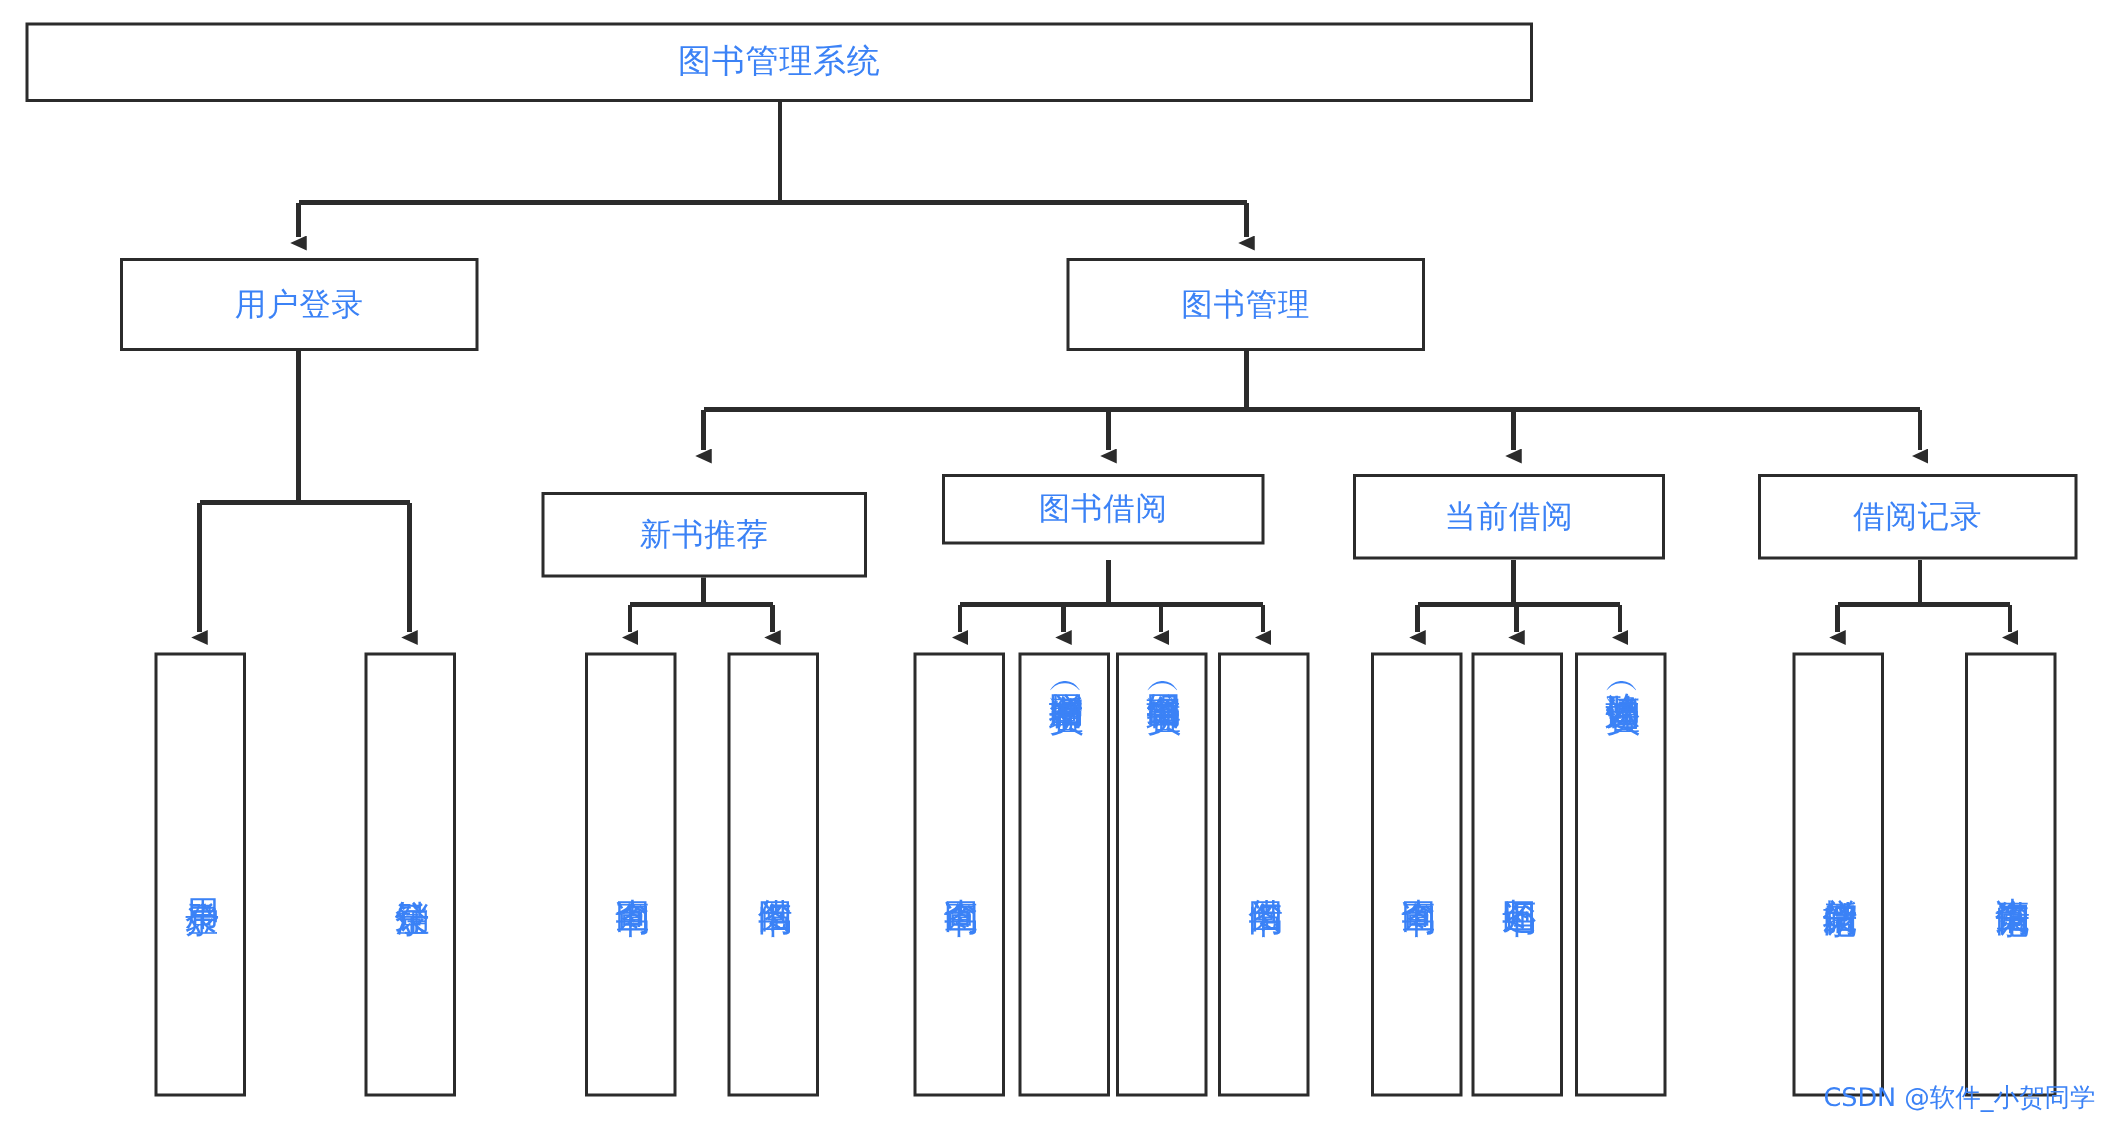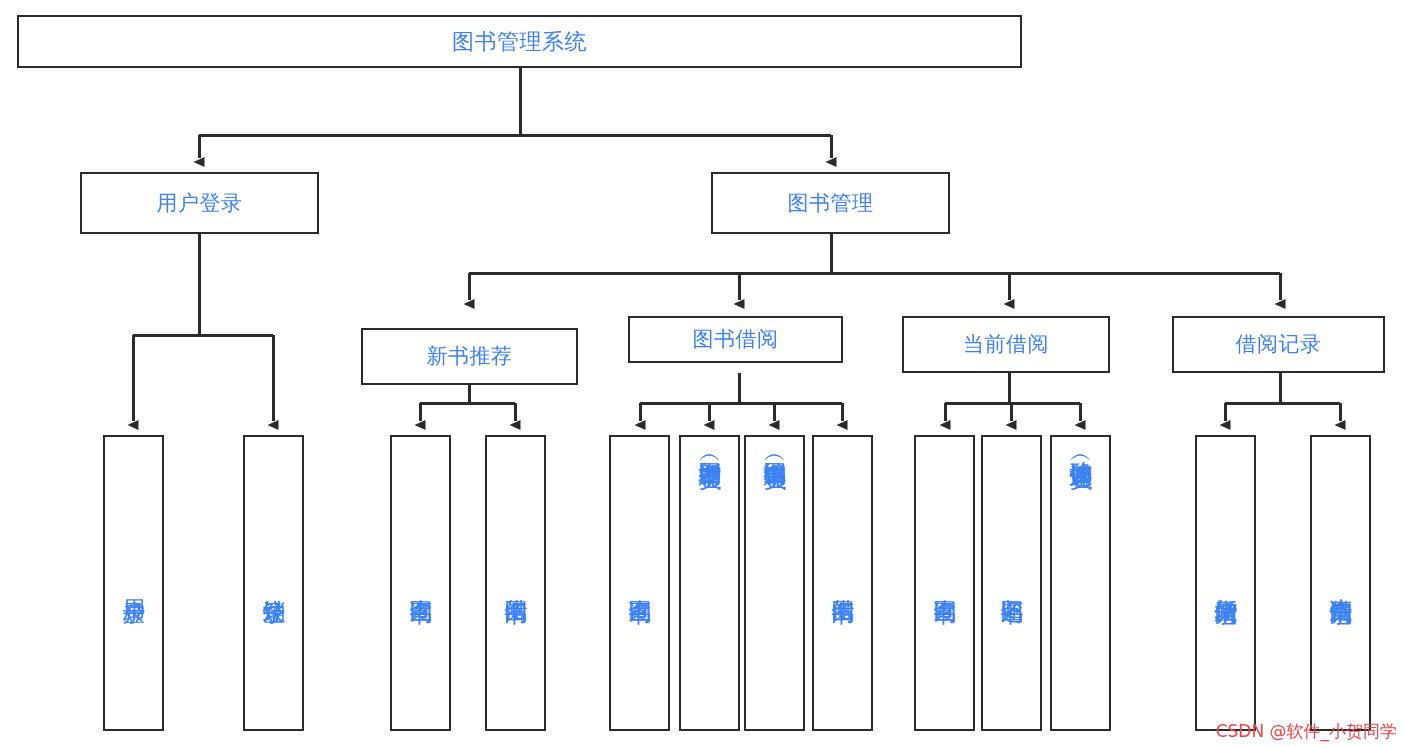--- a/index.html
+++ b/index.html
@@ -67,21 +67,21 @@
   }
   .node.vert.centered {
     align-items: center;
     padding-top: 0;
   }
   .watermark {
     position: absolute;
     right: 8px;
     bottom: 4px;
     font-size: 17px;
-    color: #ef4444;
+    color: #3b82f6;
     z-index: 5;
     white-space: nowrap;
     user-select: none;
   }
 </style>
 </head>
 <body>
 
 <div id="diagram-root">
 

